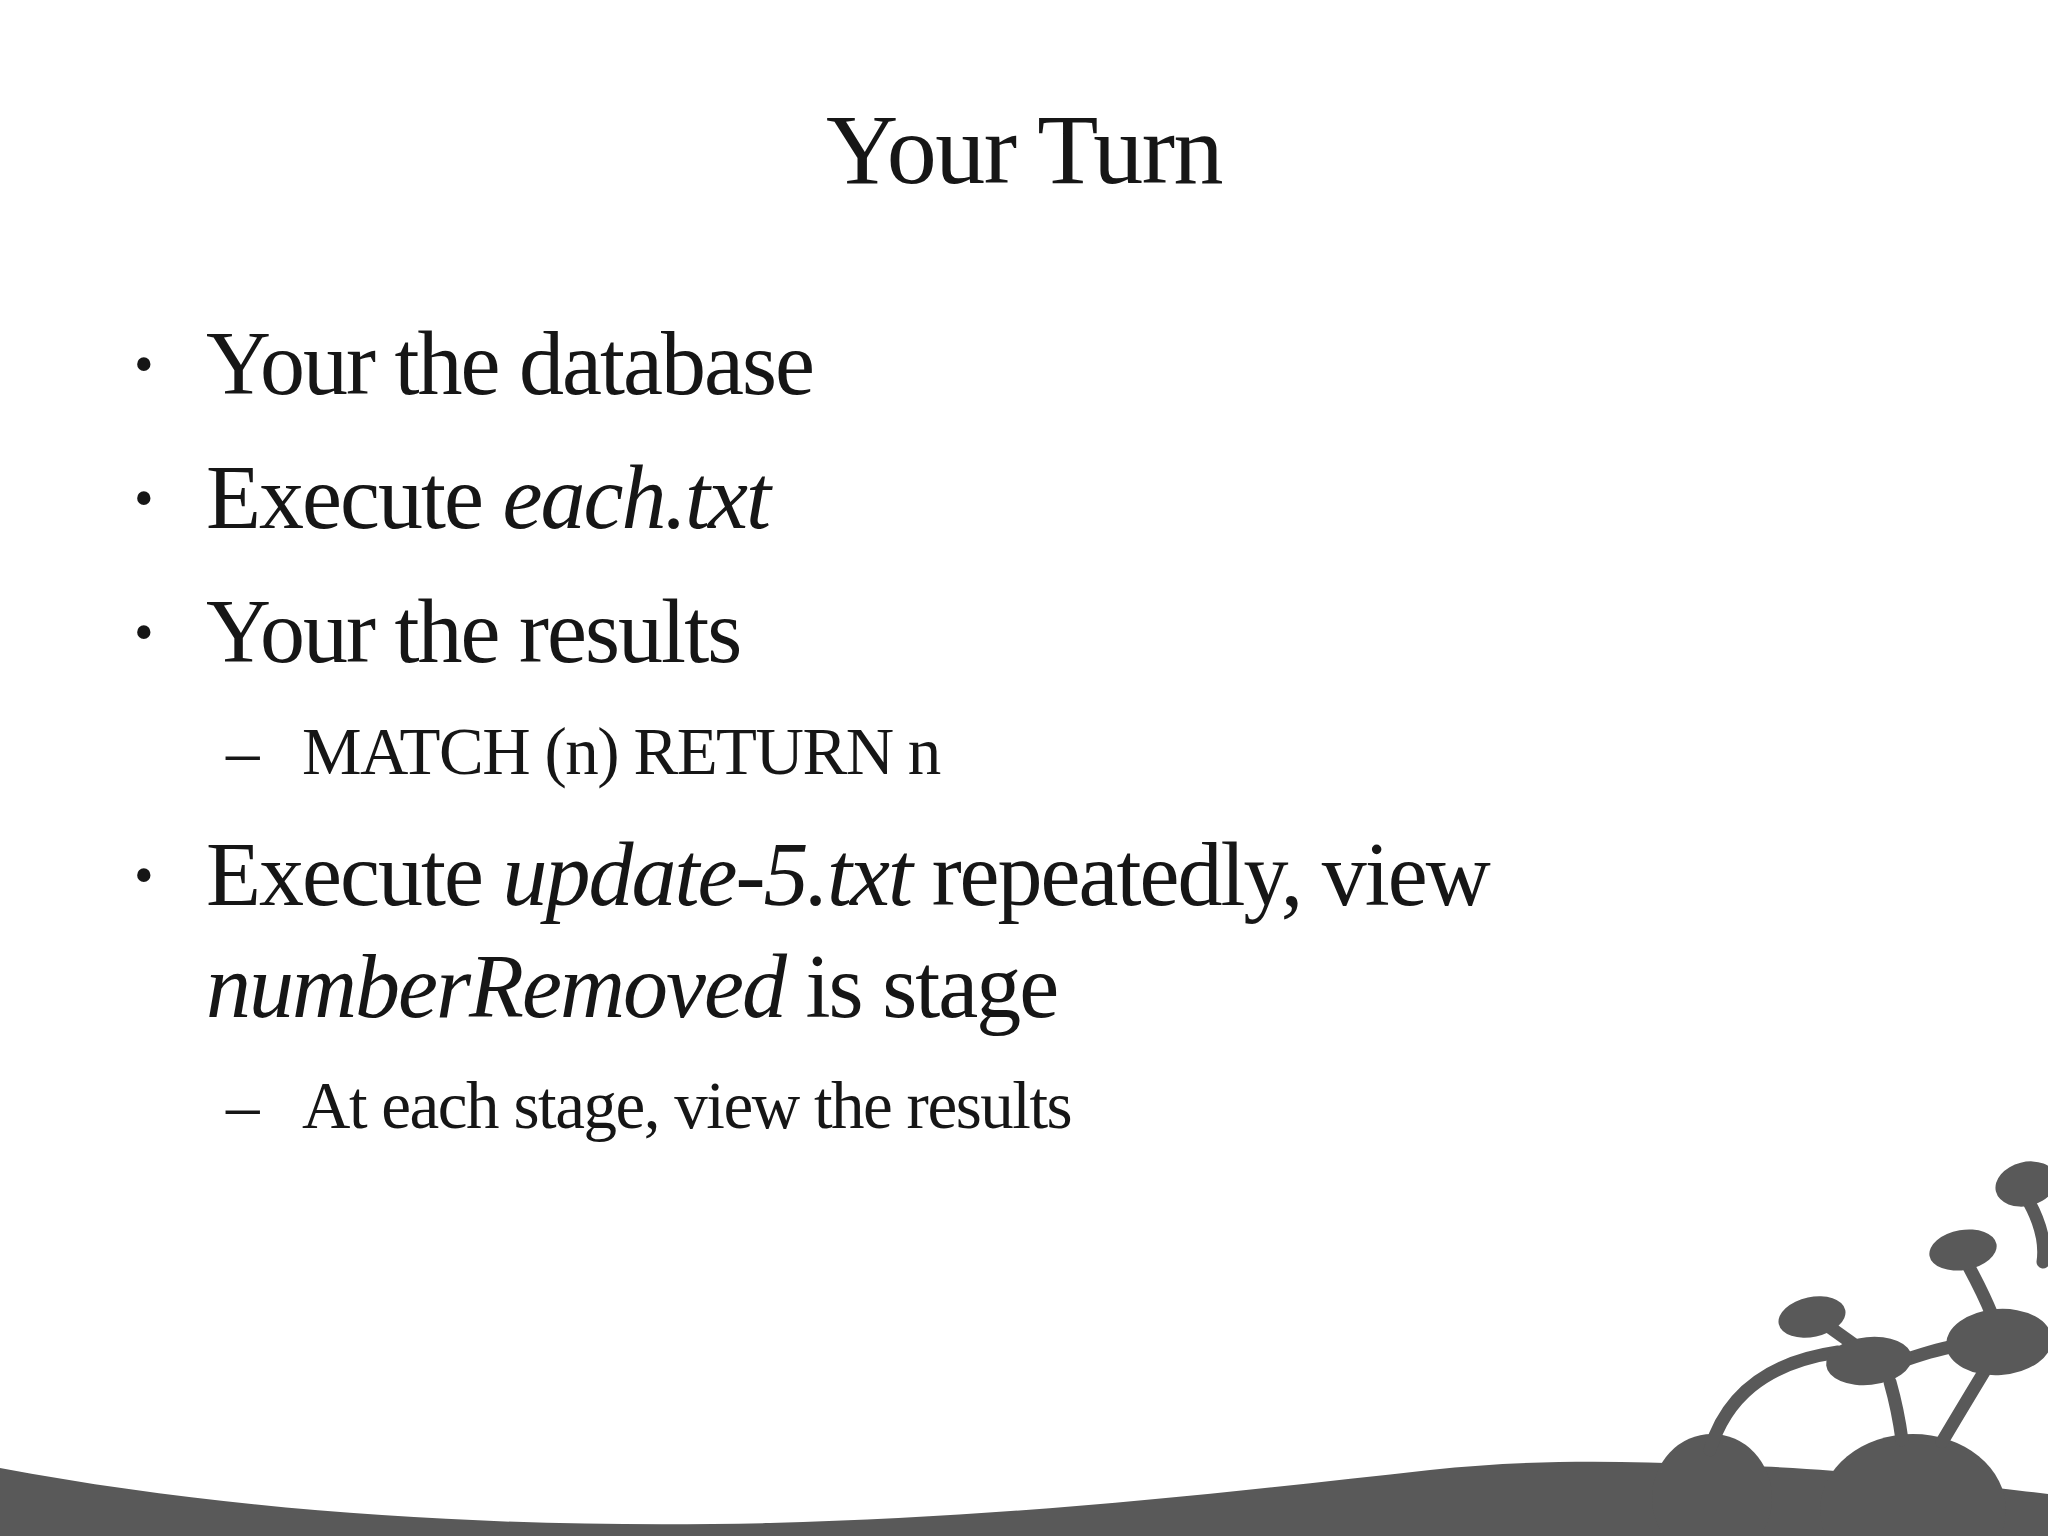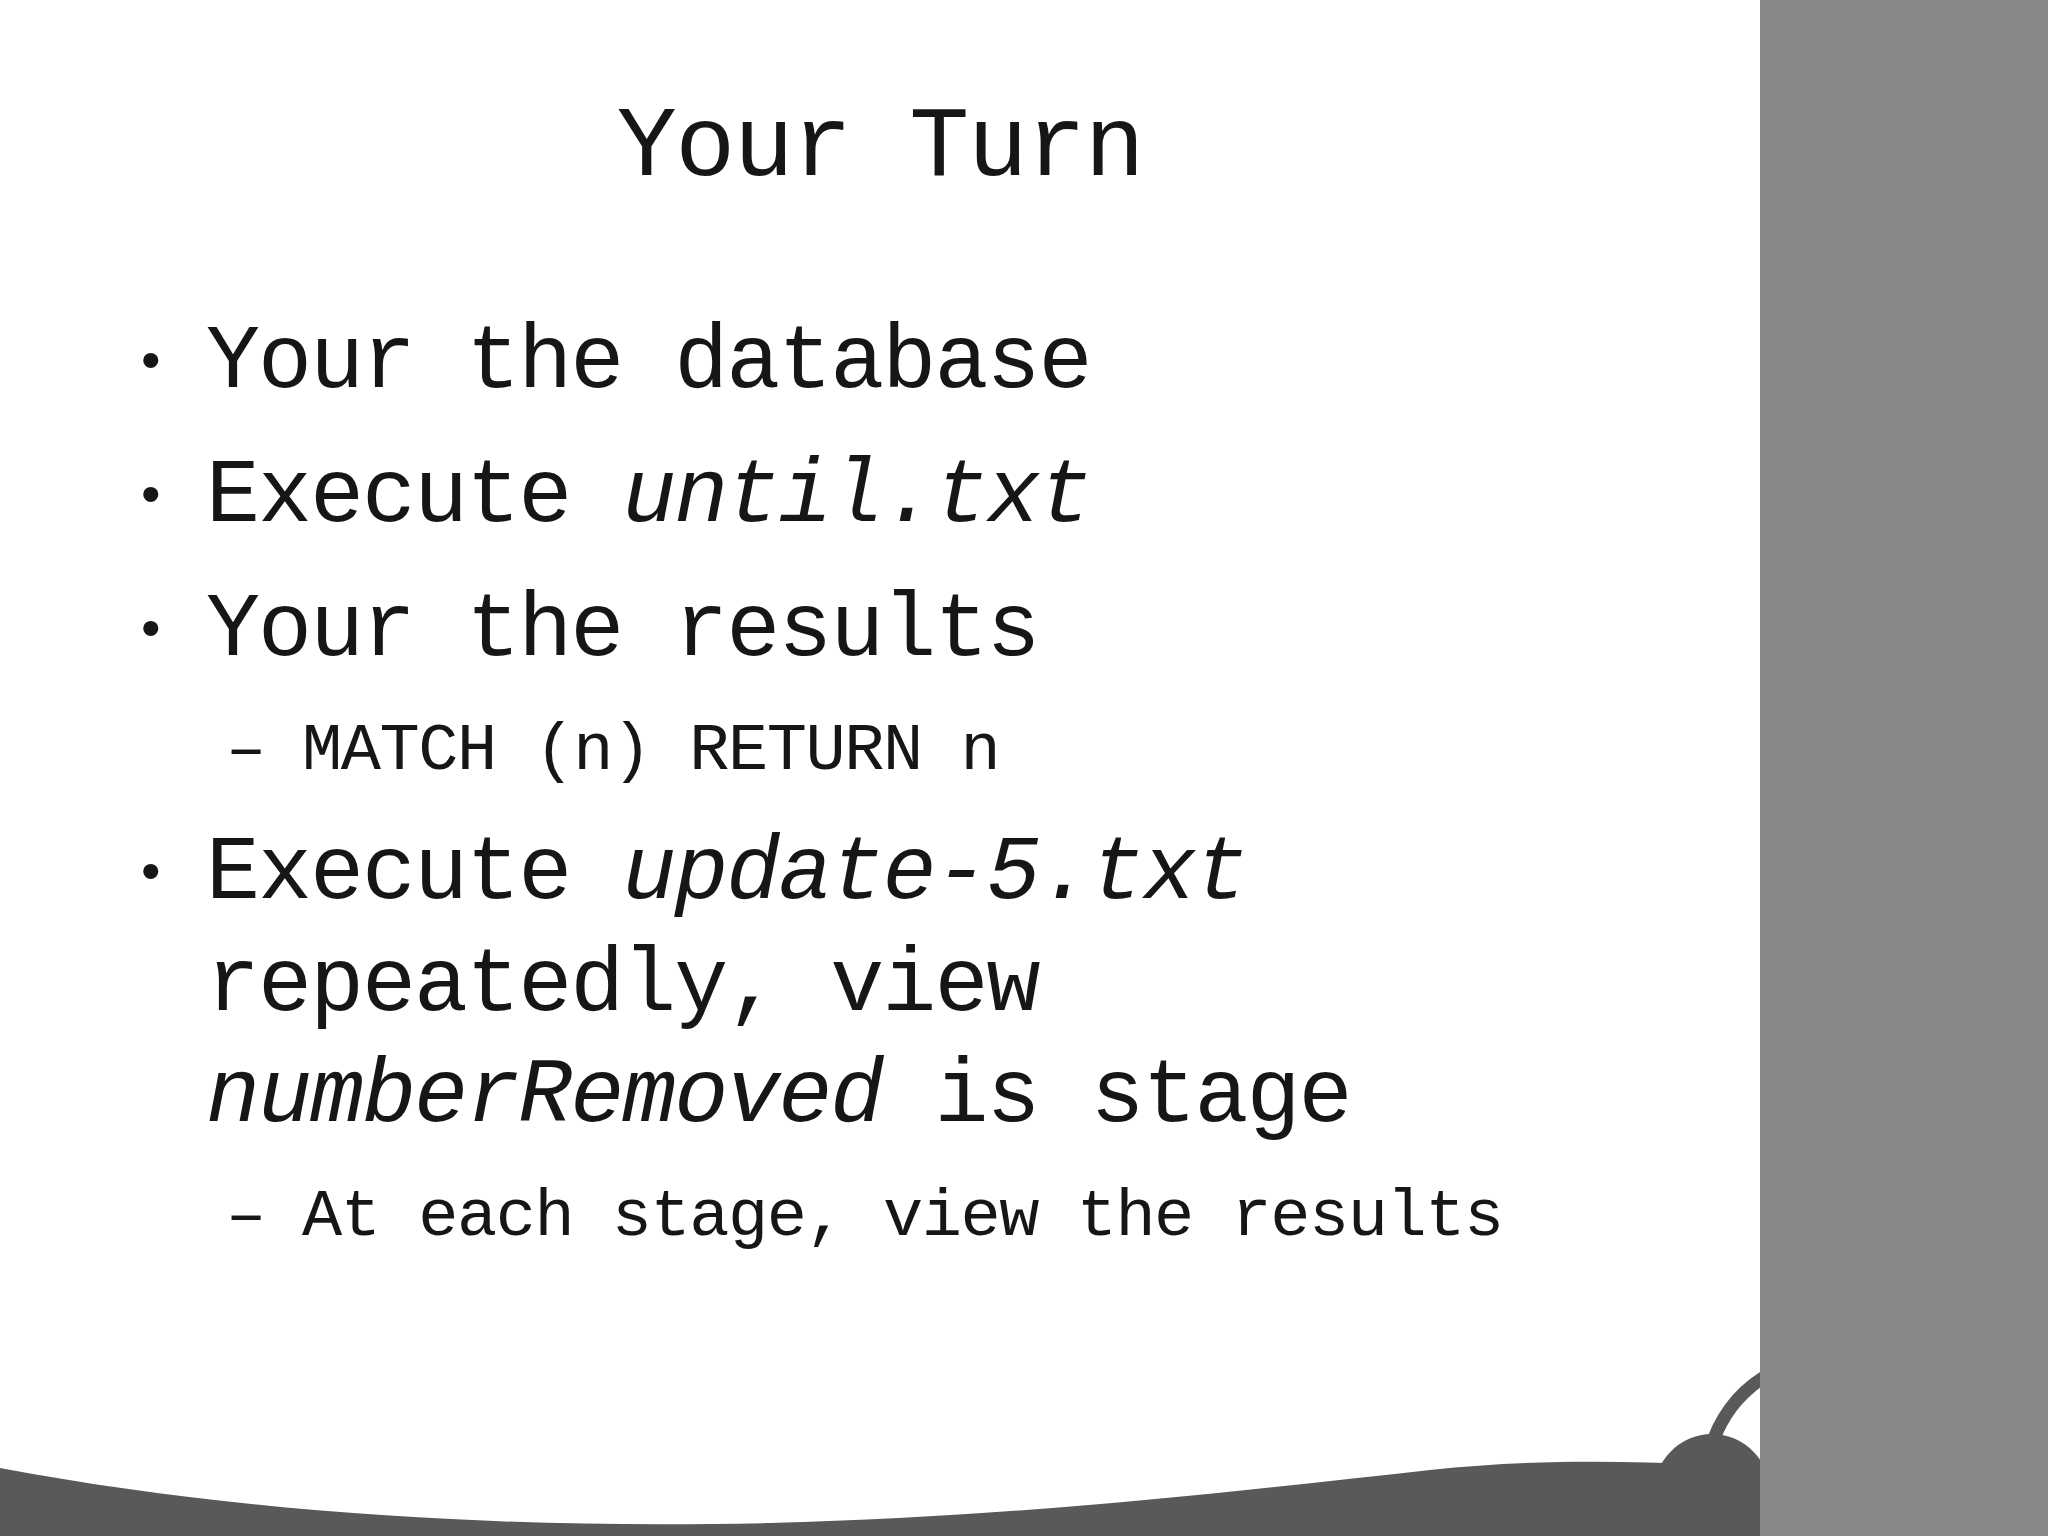--- a/index.html
+++ b/index.html
@@ -1,21 +1,21 @@
 <!DOCTYPE html>
 <html><head>
 <meta charset="utf-8">
 <style>
   html,body{margin:0;padding:0;background:#888;}
   .slide{
     position:relative;
-    width:1760px;height:1536px;
+    width:2048px;height:1536px;
     background:var(--bg,#ffffff);
     overflow:hidden;
-    font-family:Liberation Mono, monospace;
+    font-family:Liberation Serif, serif;
     color:var(--text,#161616);
   }
   .slide-title{
     position:absolute;
     top:92px;left:0;width:100%;
     text-align:center;
     font-size:100px;
     letter-spacing:-0.015em;
     font-weight:400;
   }
@@ -66,21 +66,21 @@
 
   <div class="slide-title">Your Turn</div>
 
   <div class="content">
       <div class="bullet level1">
         <span class="glyph">•</span>
         <span class="btext"><span class="seg">Your the database</span></span>
       </div>
       <div class="bullet level1">
         <span class="glyph">•</span>
-        <span class="btext"><span class="seg">Execute </span><span class="seg-italic">until.txt</span></span>
+        <span class="btext"><span class="seg">Execute </span><span class="seg-italic">each.txt</span></span>
       </div>
       <div class="bullet level1">
         <span class="glyph">•</span>
         <span class="btext"><span class="seg">Your the results</span></span>
       </div>
       <div class="bullet level2">
         <span class="glyph">–</span>
         <span class="btext"><span class="seg">MATCH (n) RETURN n</span></span>
       </div>
       <div class="bullet level1">

